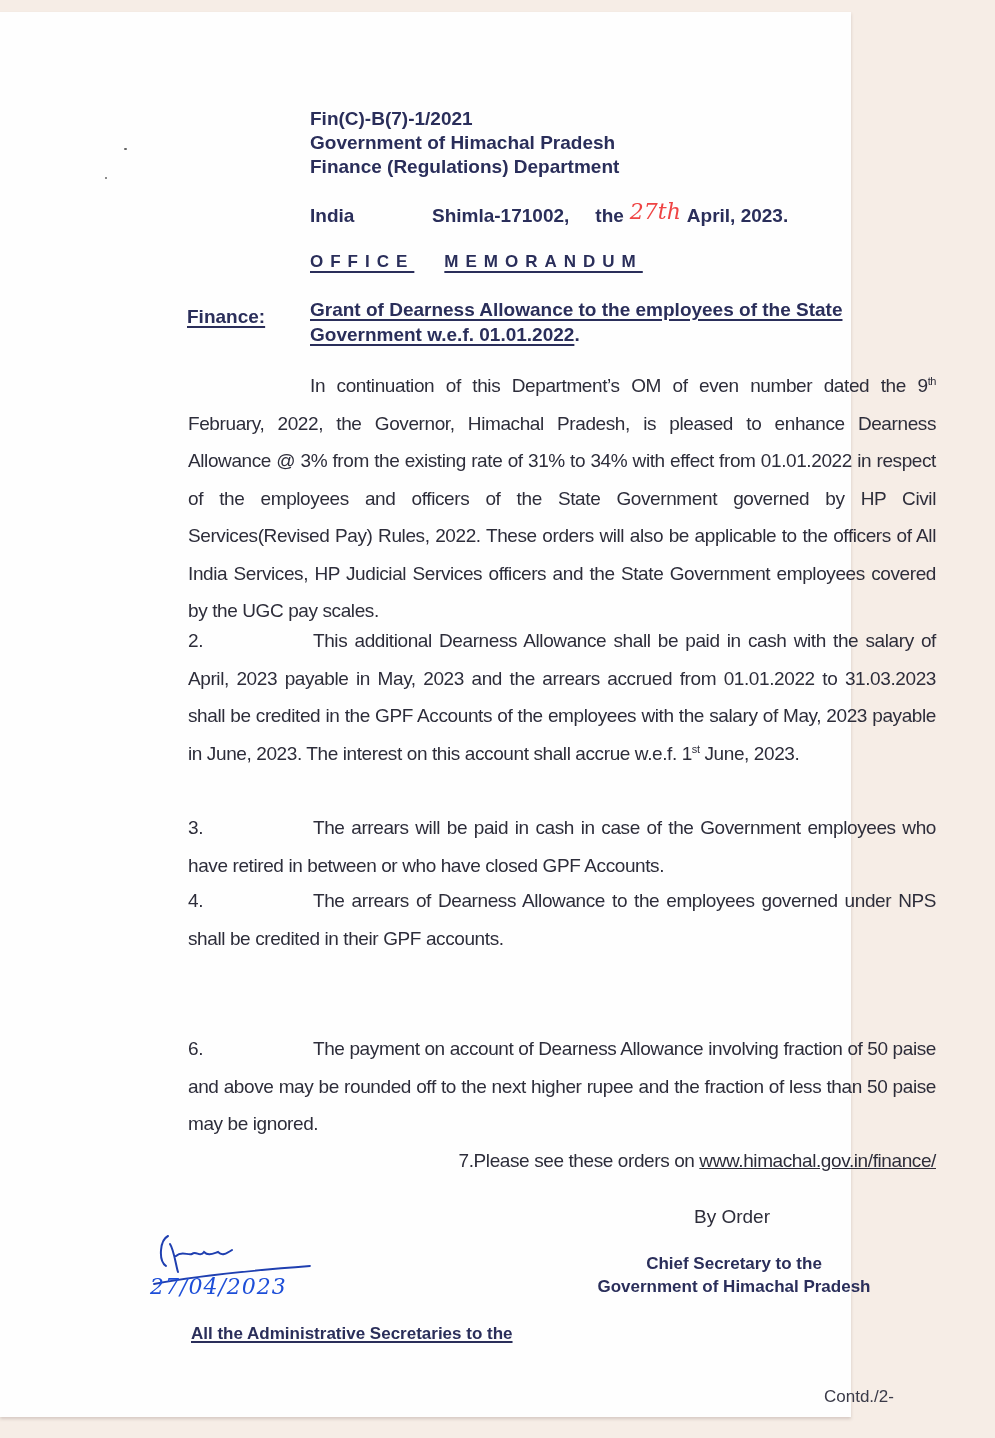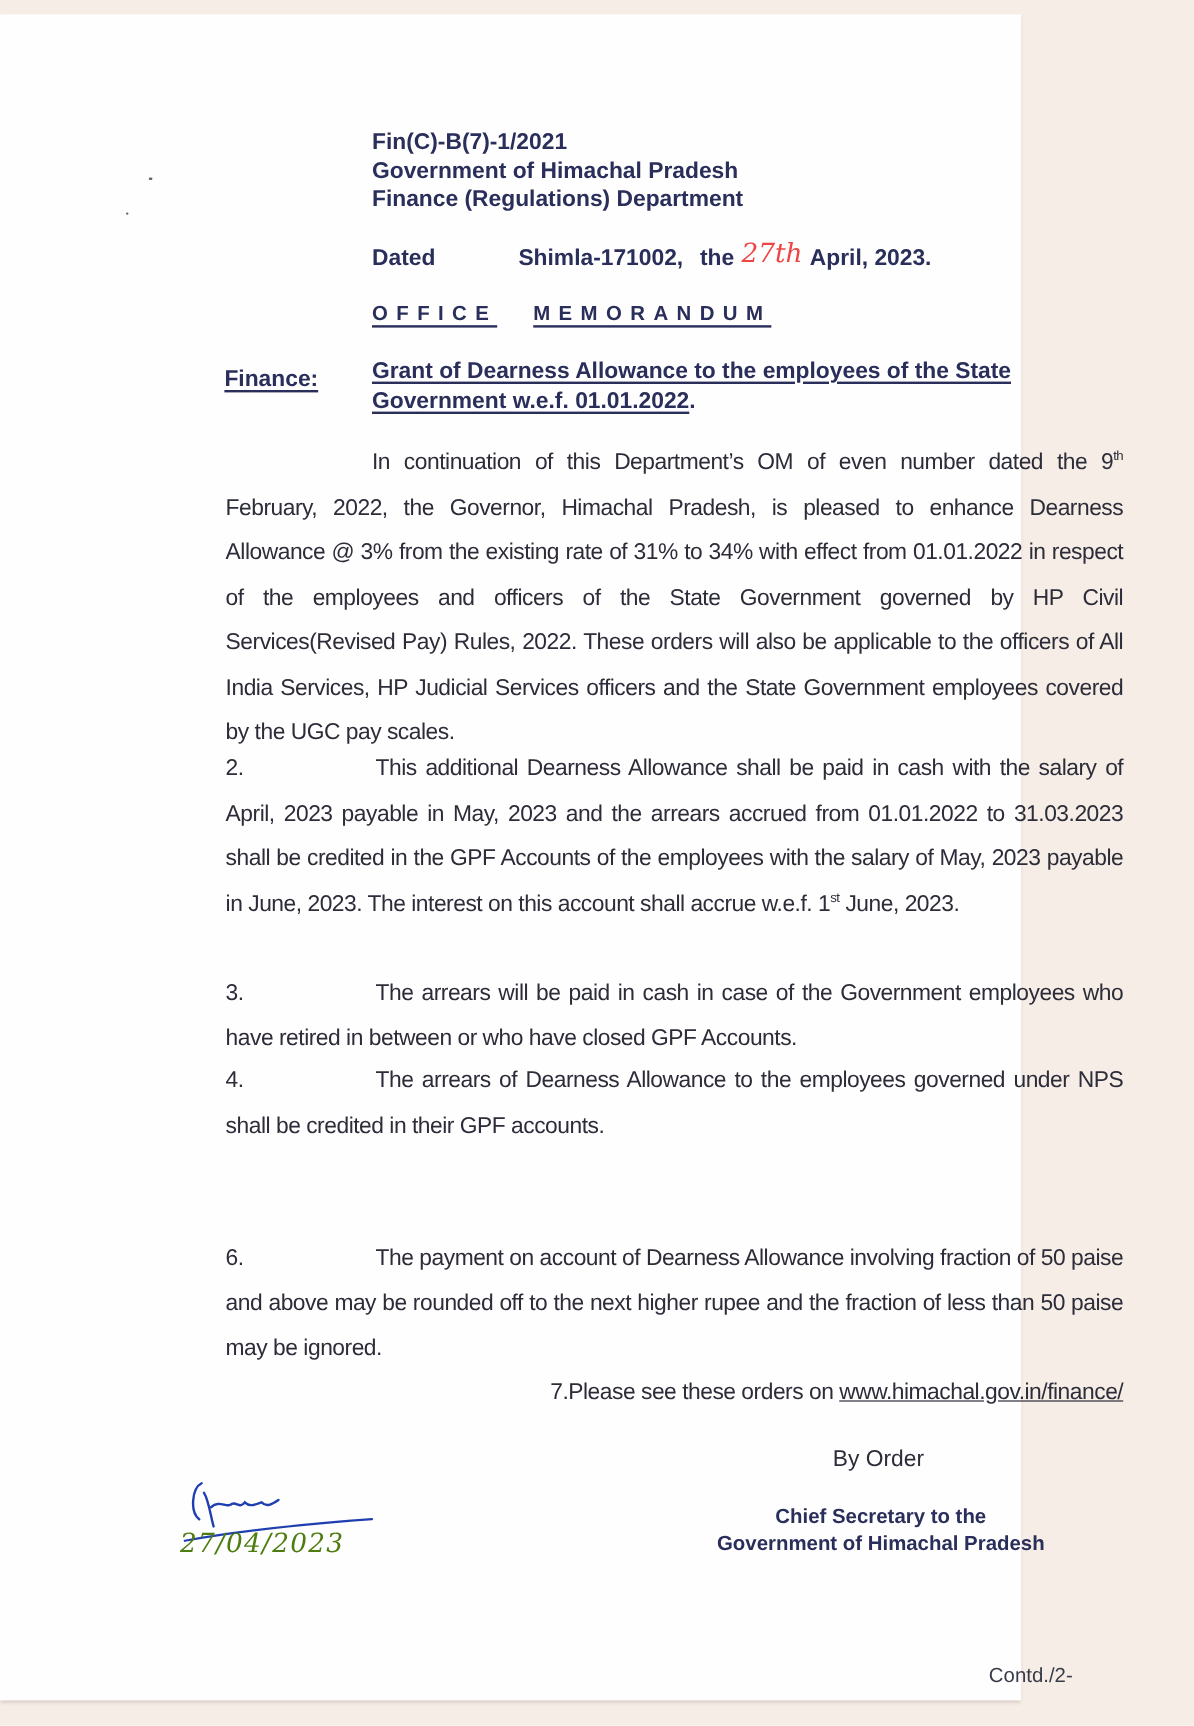--- a/index.html
+++ b/index.html
@@ -20,21 +20,21 @@
   .abs { position: absolute; white-space: nowrap; }
 
   .hdr { left: 310px; font-size: 19px; font-weight: bold; color: #2a2e5a; }
   .hdr1 { top: 96px; }
   .hdr2 { top: 120px; }
   .hdr3 { top: 144px; }
 
   .dated-row { top: 190px; left: 310px; font-size: 19px; font-weight: bold; color: #2a2e5a; }
   .dated-row span { display: inline-block; }
   .dated-lbl { width: 122px; }
-  .place { margin-right: 14px; }
+  .place { margin-right: 26px; }
   .hand {
     font-family: "DejaVu Serif", serif; font-style: italic; font-weight: normal;
     color: #ef4444; font-size: 22px; margin: 0 6px; position: relative; top: -3px;
   }
 
   .om-title {
     top: 240px; left: 310px; font-size: 17px; font-weight: bold; color: #2a2e5a;
     letter-spacing: 7px; text-decoration: underline; text-decoration-thickness: 2px;
     text-underline-offset: 4px;
   }
@@ -84,21 +84,21 @@
 <div class="sheet">
 
   <span class="speck" style="left:124px;top:136px;"></span>
   <span class="speck" style="left:105px;top:165px;width:2px;"></span>
 
   <div class="abs hdr hdr1">Fin(C)-B(7)-1/2021</div>
   <div class="abs hdr hdr2">Government of Himachal Pradesh</div>
   <div class="abs hdr hdr3">Finance (Regulations) Department</div>
 
   <div class="abs dated-row">
-    <span class="dated-lbl">Dated</span><span class="place">Shimla-171002,</span><span>the</span><span class="hand">27th</span><span>April, 2023.</span>
+    <span class="dated-lbl">India</span><span class="place">Shimla-171002,</span><span>the</span><span class="hand">27th</span><span>April, 2023.</span>
   </div>
 
   <div class="abs om-title"><span>OFFICE</span><span class="om-gap"></span><span>MEMORANDUM</span></div>
 
   <div class="abs subj-lbl">Finance:</div>
   <div class="subj-text"><span class="u">Grant of Dearness Allowance to the employees of the State Government w.e.f. 01.01.2022</span><span>.</span></div>
 
   <div class="body" style="top:355px;">
     <p><span class="indent"></span><span>In continuation of this Department’s OM of even number dated the 9</span><sup>th</sup><span> February, 2022, the Governor, Himachal Pradesh, is pleased to enhance Dearness Allowance @ 3% from the existing rate of 31% to 34% with effect from 01.01.2022 in respect of the employees and officers of the State Government governed by HP Civil Services(Revised Pay) Rules, 2022. These orders will also be applicable to the officers of All India Services, HP Judicial Services officers and the State Government employees covered by the UGC pay scales.</span></p>
   </div>
@@ -124,25 +124,26 @@
     <p style="text-align:right;"><span class="para-num">7.</span><span>Please see these orders on </span><a class="link">www.himachal.gov.in/finance/</a></p>
   </div>
 
   <div class="abs by-order">By Order</div>
 
   <div class="sig">
     <svg width="170" height="80" viewBox="0 0 170 80">
       <path d="M22 10 C14 14, 12 34, 20 40 M24 18 C28 24, 30 40, 32 46 M30 30 C36 24, 42 30, 46 28 C50 24, 54 32, 58 26 C62 30, 66 28, 72 26 C76 30, 80 28, 86 24" fill="none" stroke="#1f3fb0" stroke-width="2" stroke-linecap="round"></path>
       <path d="M8 58 C50 50, 110 44, 164 40" fill="none" stroke="#1f3fb0" stroke-width="1.8" stroke-linecap="round"></path>
     </svg>
-    <div style="position:absolute;left:4px;top:48px;font-family:'DejaVu Serif',serif;font-style:italic;font-size:22px;color:#4d7c0f;letter-spacing:1px;">27/04/2023</div>
+    <div style="position:absolute;left:4px;top:48px;font-family:'DejaVu Serif',serif;font-style:italic;font-size:22px;color:#1d4ed8;letter-spacing:1px;">27/04/2023</div>
   </div>
 
   <div class="sign-title">
     <div>Chief Secretary to the</div>
     <div>Government of Himachal Pradesh</div>
   </div>
 
   <div class="addressee">
+    <div>All the Administrative Secretaries to the</div>
   </div>
 
   <div class="abs contd">Contd./2-</div>
 </div>
 
 </body></html>

